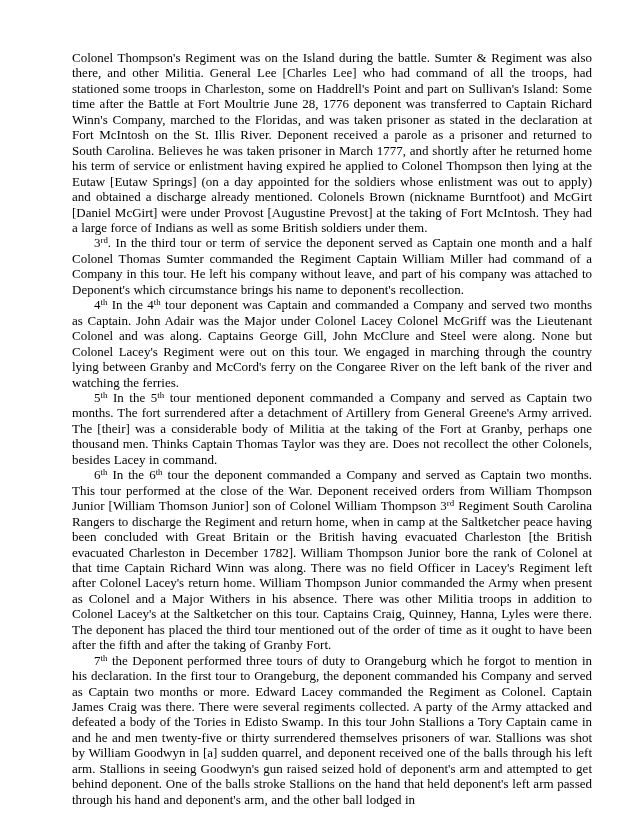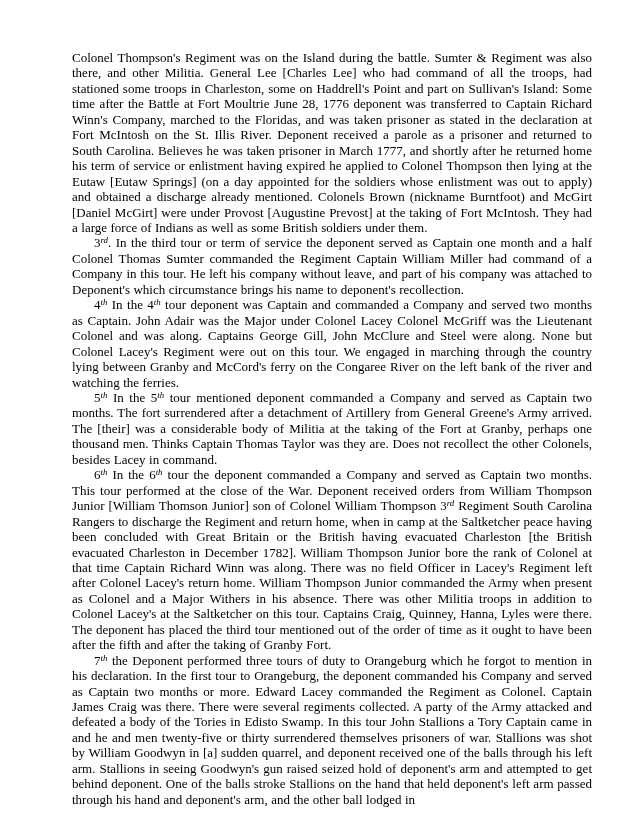--- a/index.html
+++ b/index.html
@@ -37,21 +37,20 @@
     padding: 0;
     text-indent: 0;
   }
   p.para.indent {
     text-indent: 22px;
   }
   sup.ord {
     font-size: 0.68em;
     vertical-align: 0.42em;
     line-height: 0;
-    font-style: italic;
   }
 </style>
 </head>
 <body>
 
 <div id="page">
   <div id="transcript">
 
     <p class="para"><span>Colonel Thompson's Regiment was on the Island during the battle.  Sumter &amp; Regiment was also there, and other Militia.  General Lee [Charles Lee] who had command of all the troops, had stationed some troops in Charleston, some on Haddrell's Point and part on Sullivan's Island: Some time after the Battle at Fort Moultrie June 28, 1776 deponent was transferred to Captain Richard Winn's Company, marched to the Floridas, and was taken prisoner as stated in the declaration at Fort McIntosh on the St. Illis River.  Deponent received a parole as a prisoner and returned to South Carolina.  Believes he was taken prisoner in March 1777, and shortly after he returned home his term of service or enlistment having expired he applied to Colonel Thompson then lying at the Eutaw [Eutaw Springs] (on a day appointed for the soldiers whose enlistment was out to apply) and obtained a discharge already mentioned.  Colonels Brown (nickname Burntfoot) and McGirt [Daniel McGirt] were under Provost [Augustine Prevost] at the taking of Fort McIntosh.  They had a large force of Indians as well as some British soldiers under them.</span></p>
 

